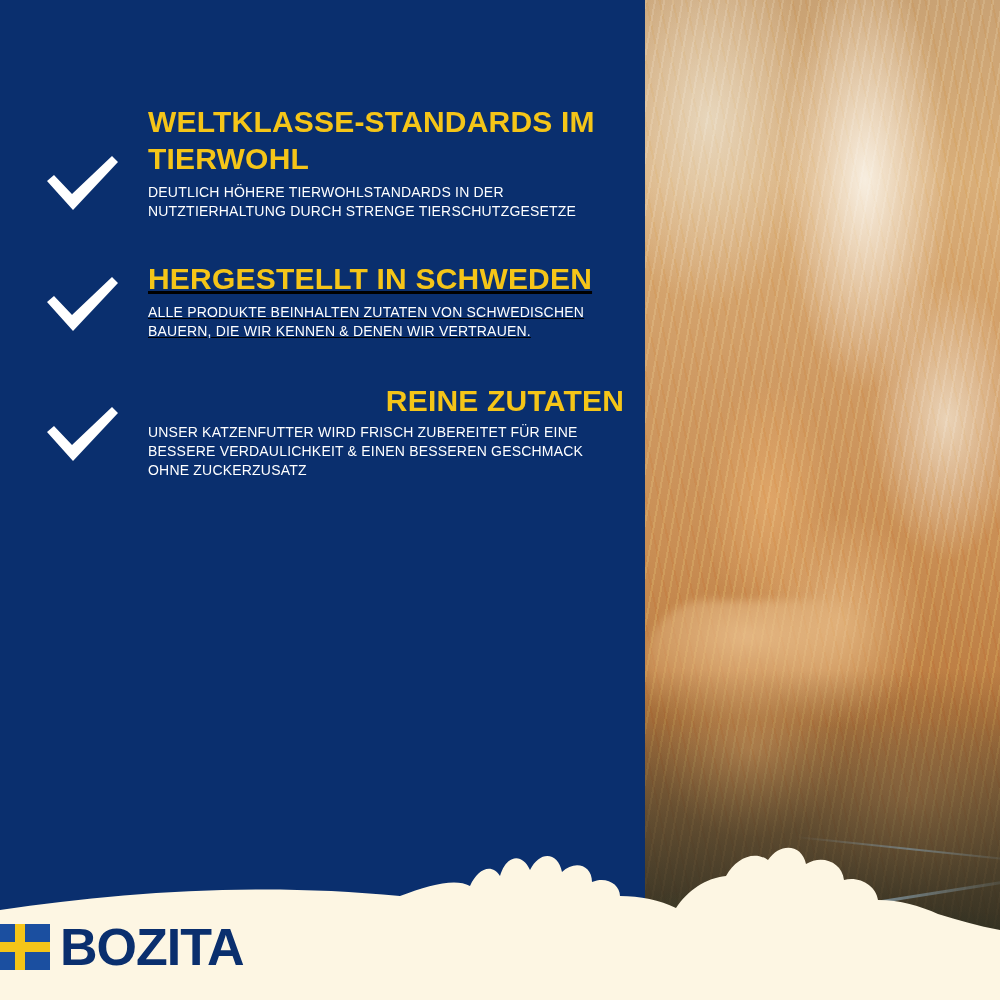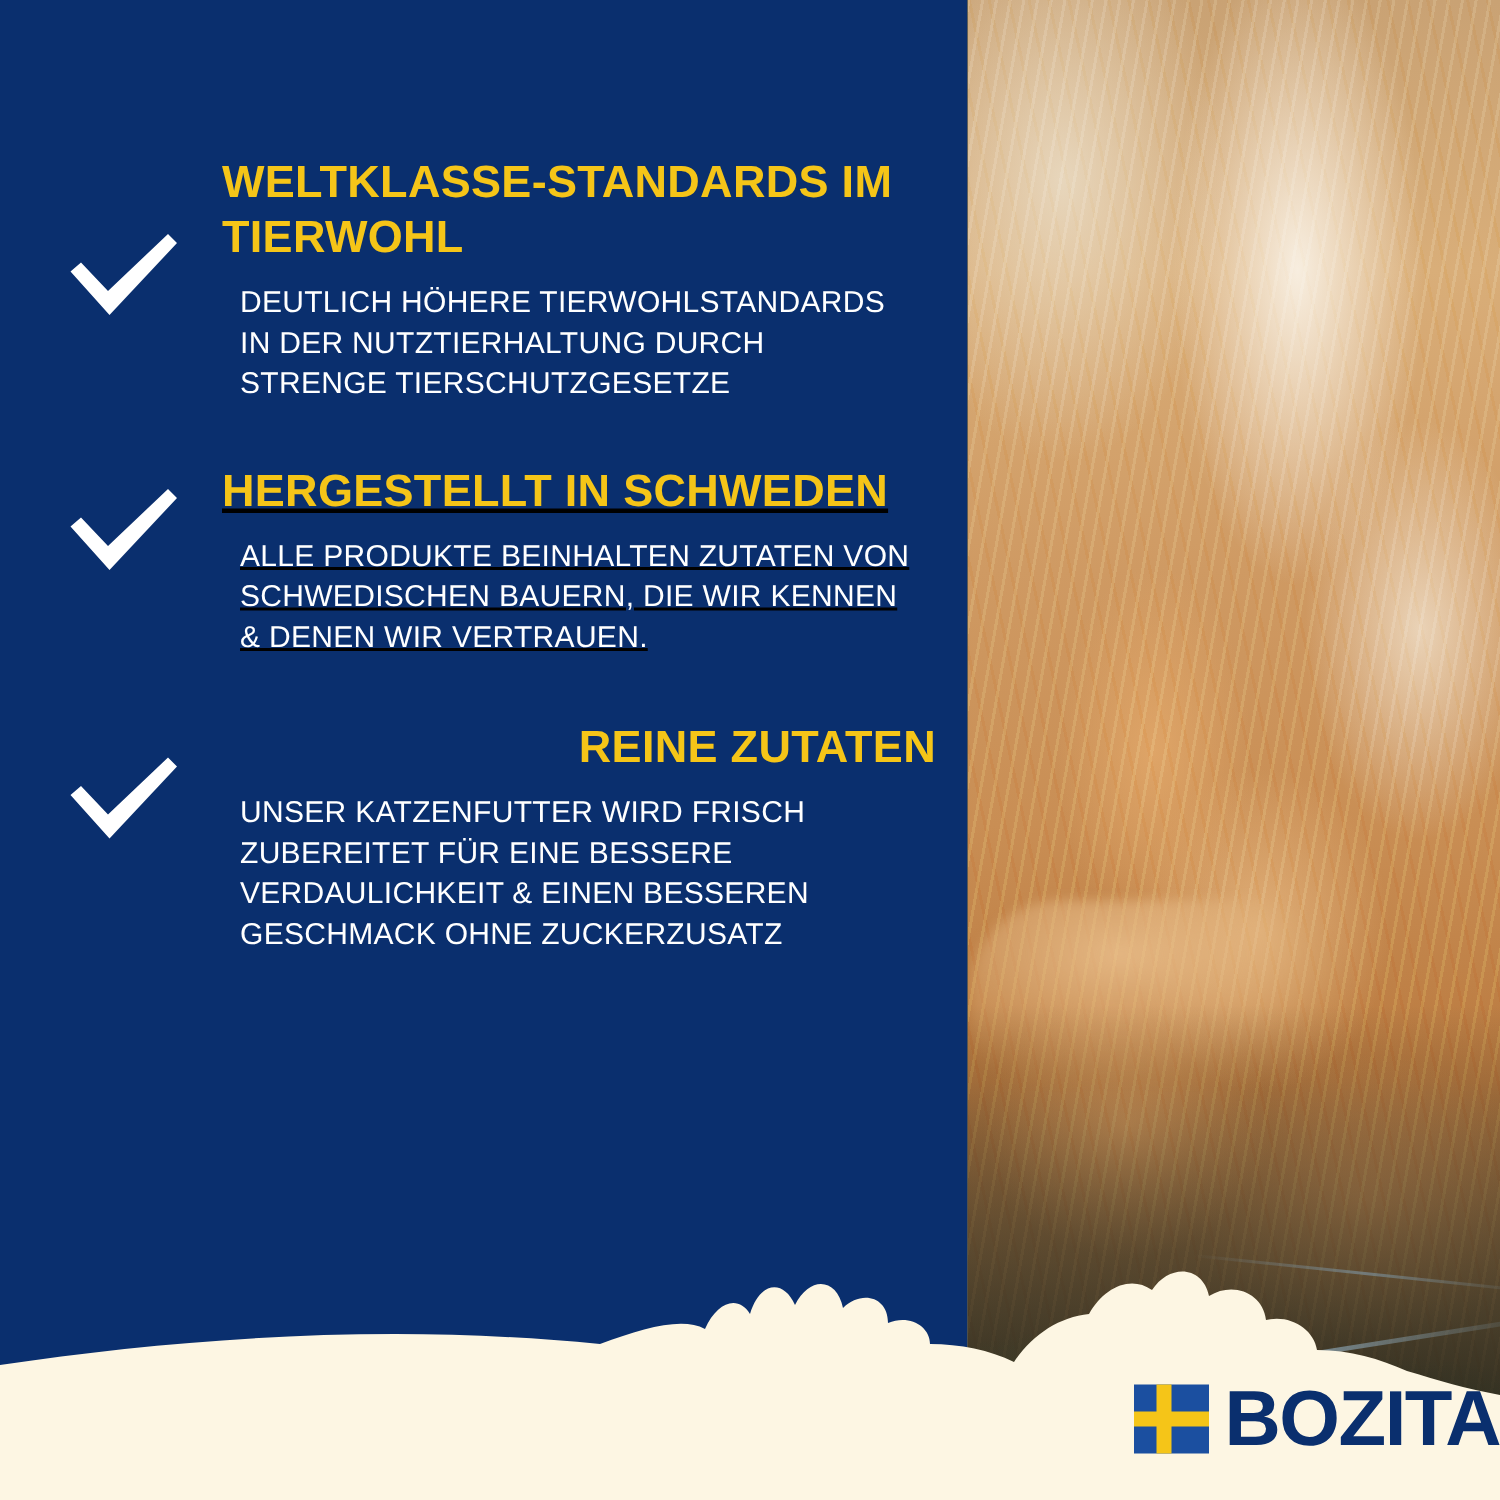--- a/index.html
+++ b/index.html
@@ -132,23 +132,23 @@
   .feature h3 {
     margin: 0 0 6px 0;
     color: #f5c518;
     font-size: 30px;
     line-height: 1.22;
     font-weight: 700;
     letter-spacing: 0.2px;
     text-transform: uppercase;
   }
   .feature p {
-    margin: 12px;
+    margin: 0;
     color: #ffffff;
-    font-size: 20px;
+    font-size: 14px;
     line-height: 1.34;
     font-weight: 400;
     letter-spacing: 0.2px;
     text-transform: uppercase;
   }
   .feature.f1 .check { top: 50px; }
   .feature.f2 .check { top: 14px; }
   .feature.f3 .check { top: 18px; }
   .feature.f4 .check { top: 22px; }
 
@@ -172,21 +172,21 @@
     display: block;
     width: 1000px;
     height: 300px;
   }
 
   .logo {
     position: absolute;
     left: 0;
     bottom: 26px;
     width: 1000px;
-    text-align: right;
+    text-align: left;
   }
   .logo-inner {
     display: inline-flex;
     align-items: center;
     gap: 10px;
   }
   .flag {
     position: relative;
     width: 50px;
     height: 46px;

